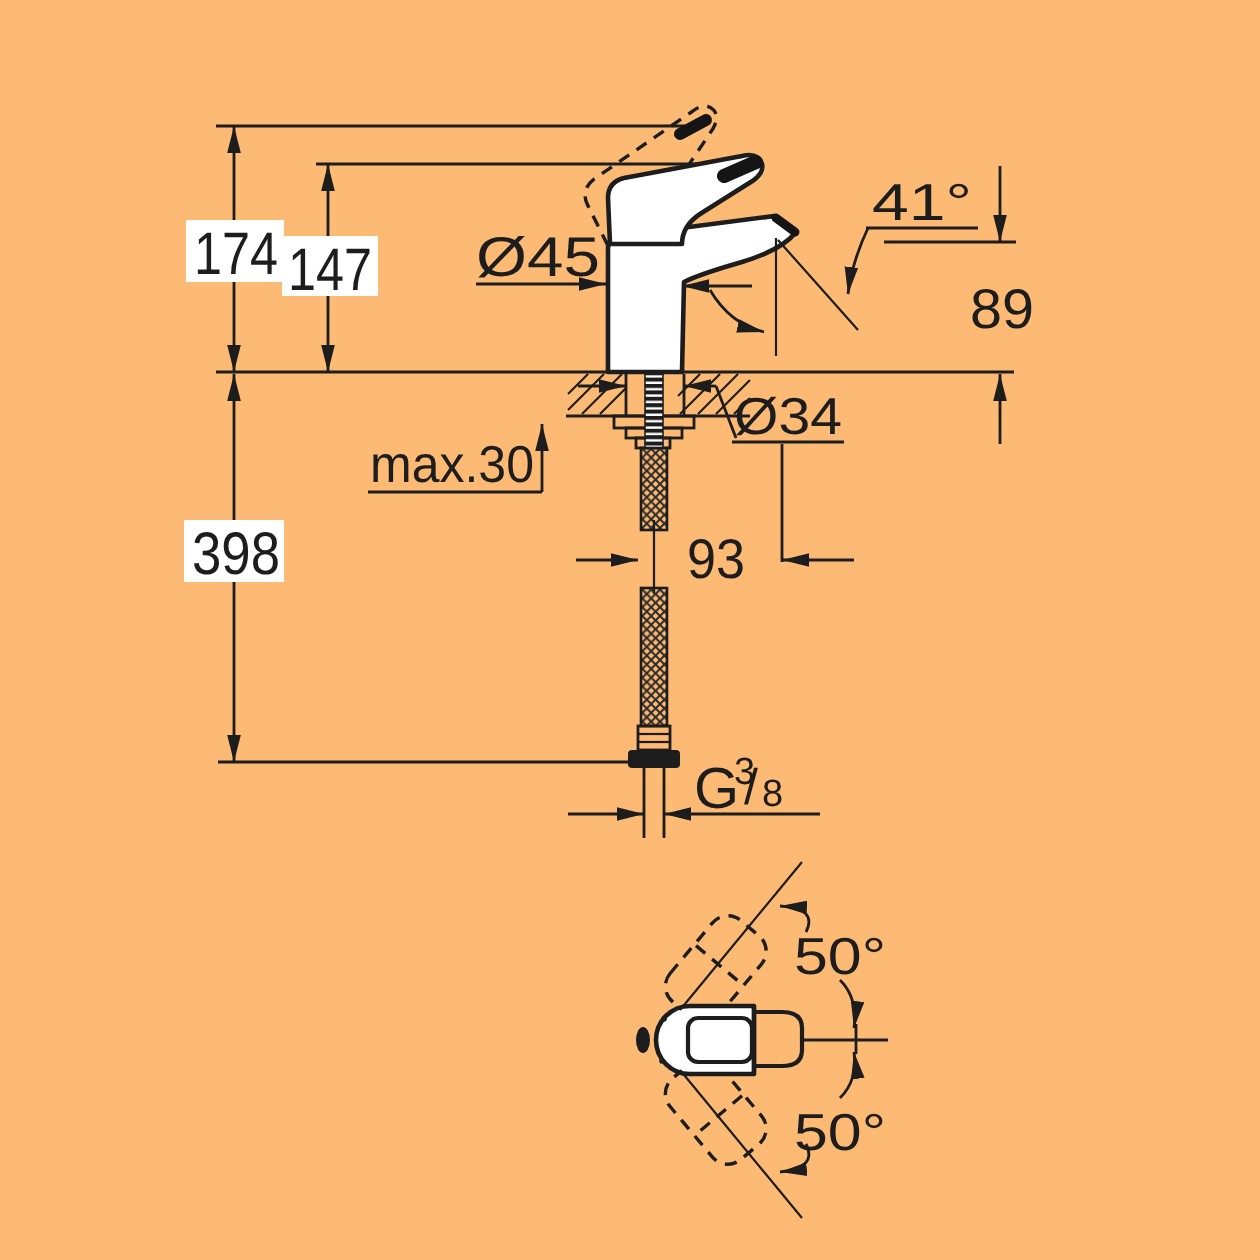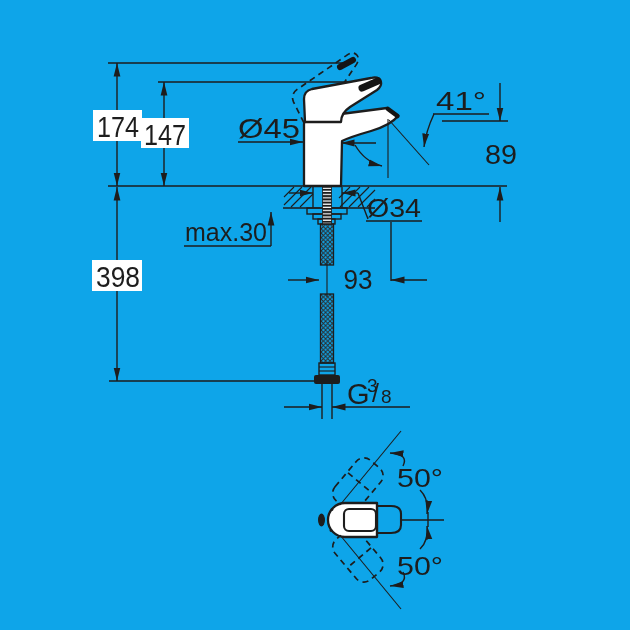--- a/index.html
+++ b/index.html
@@ -1,16 +1,16 @@
 <!DOCTYPE html>
 <html><head>
 <meta charset="utf-8">
 <style>
   html,body{margin:0;padding:0;background:#fff;}
-  .canvas{position:relative;width:630px;height:630px;background:#0ea5e9;overflow:hidden;
+  .canvas{position:relative;width:630px;height:630px;background:#fdba74;overflow:hidden;
           font-family:"Liberation Sans", sans-serif;}
   svg text{fill:#1d1d1d;font-family:"Liberation Sans", sans-serif;}
   .thin{stroke:#1d1d1d;stroke-width:1.4;fill:none;}
   .hair{stroke:#1d1d1d;stroke-width:1.1;fill:none;}
   .bold{stroke:#1d1d1d;stroke-width:2.3;fill:#fff;stroke-linejoin:round;}
   .boldln{stroke:#1d1d1d;stroke-width:2.1;fill:none;stroke-linejoin:round;}
   .dark{stroke:#151515;stroke-linecap:round;}
   .dash{stroke:#1d1d1d;stroke-width:1.7;fill:none;stroke-dasharray:6 4.5;stroke-linejoin:round;}
   .whitebox{fill:#fff;}
   .dimtext{font-size:30px;}

